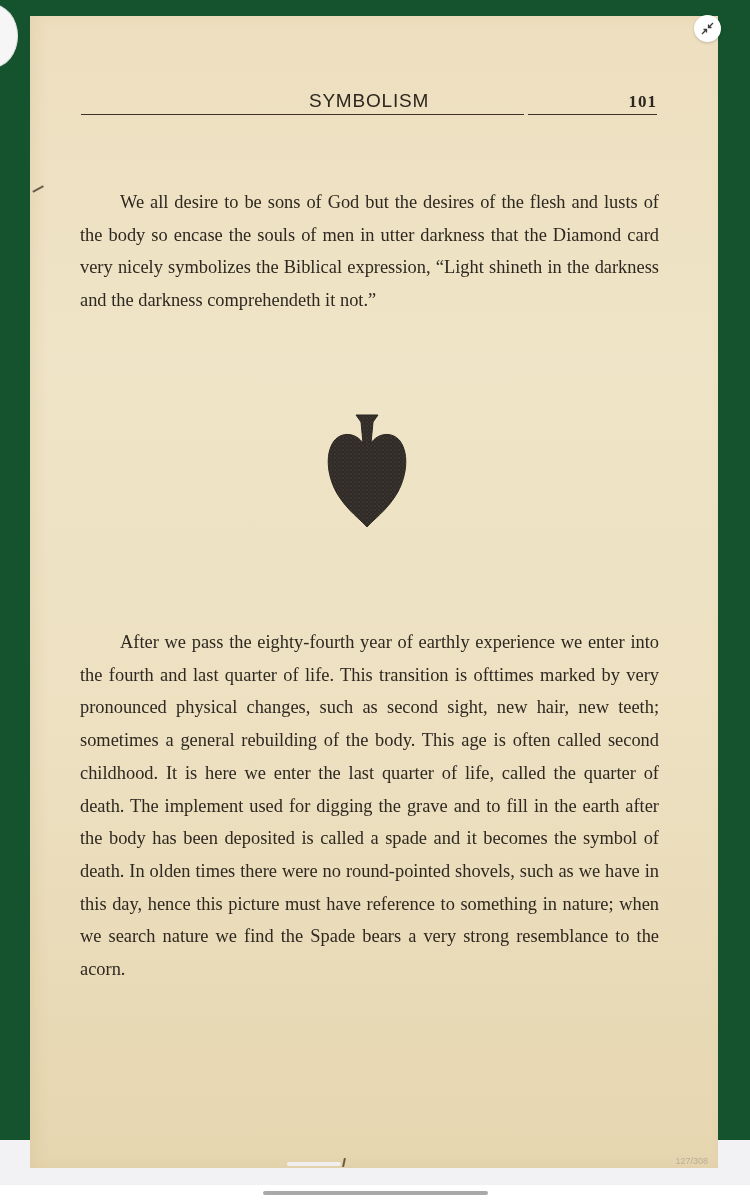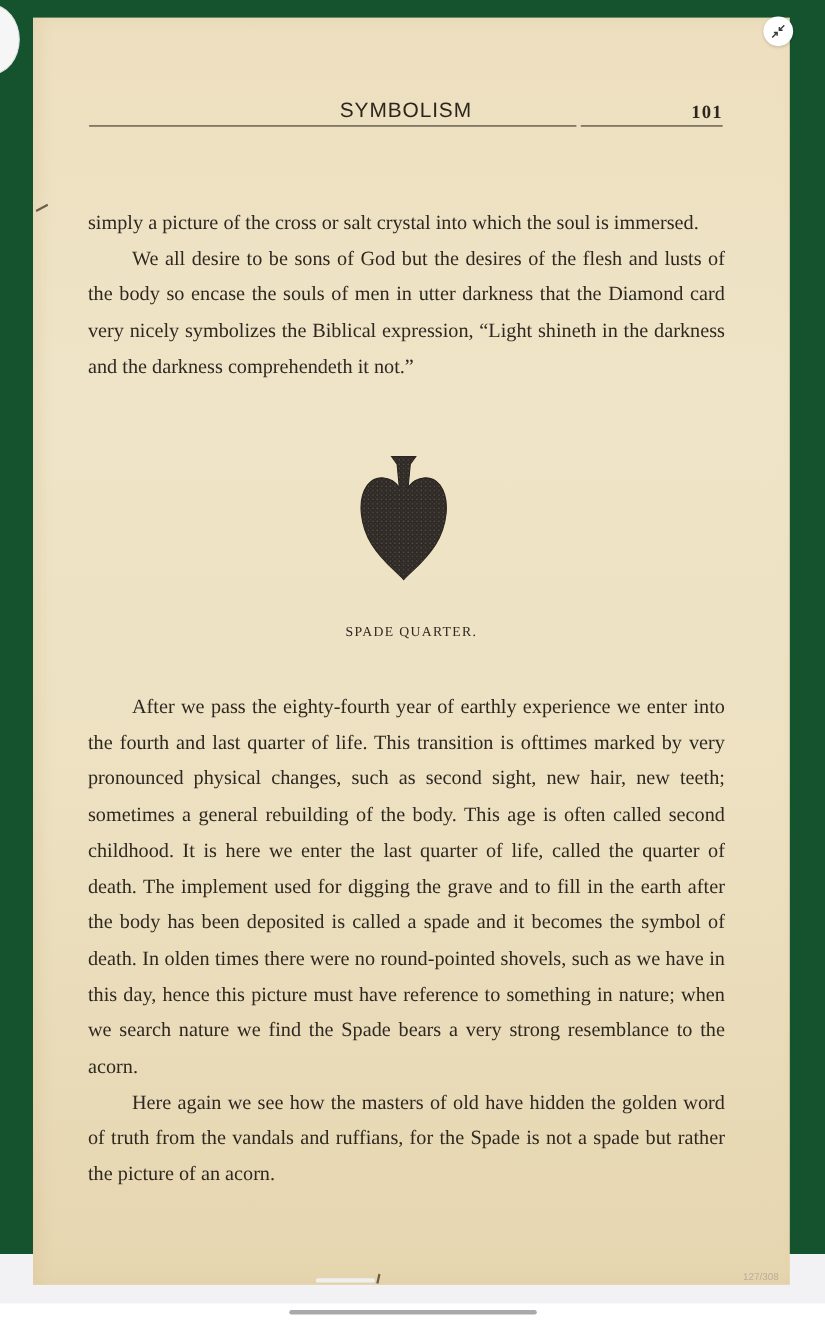--- a/index.html
+++ b/index.html
@@ -191,21 +191,20 @@
     <div class="scan-mark"></div>
 
     <div class="running-head">
       <div class="running-title">SYMBOLISM</div>
       <div class="page-number">101</div>
     </div>
     <div class="head-rule"></div>
     <div class="head-rule-gap"></div>
 
     <div class="body-text block-1">
-      <p>simply a picture of the cross or salt crystal into which the soul is im­mersed.</p>
       <p class="indent">We all desire to be sons of God but the desires of the flesh and lusts of the body so encase the souls of men in utter darkness that the Diamond card very nicely symbolizes the Biblical expression, “Light shineth in the darkness and the darkness comprehendeth it not.”</p>
     </div>
 
     <svg class="spade" viewBox="0 0 82 116">
       <defs>
         <pattern id="grain" width="4" height="4" patternUnits="userSpaceOnUse">
           <rect width="4" height="4" fill="#2f2a26"></rect>
           <circle cx="1" cy="1" r="0.6" fill="#6a625a"></circle>
           <circle cx="3" cy="3" r="0.5" fill="#57504a"></circle>
         </pattern>
@@ -213,25 +212,23 @@
       <path d="M30 2 L52 2 L47 9 L45 30
                C52 20 66 18 74 28
                C84 42 80 66 70 82
                C60 98 48 106 41 114
                C34 106 22 98 12 82
                C2 66 -2 42 8 28
                C16 18 30 20 37 30
                L35 9 Z" fill="url(#grain)" stroke="#2a2520" stroke-width="1"></path>
     </svg>
 
-    <div class="caption">SPADE QUARTER.</div>
 
     <div class="body-text block-2">
       <p class="indent">After we pass the eighty-fourth year of earthly experience we en­ter into the fourth and last quarter of life.  This transition is ofttimes marked by very pronounced physical changes, such as second sight, new hair, new teeth; sometimes a general rebuilding of the body. This age is often called second childhood.  It is here we enter the last quar­ter of life, called the quarter of death.  The implement used for dig­ging the grave and to fill in the earth after the body has been deposited is called a spade and it becomes the symbol of death.  In olden times there were no round-pointed shovels, such as we have in this day, hence this picture must have reference to something in nature; when we search nature we find the Spade bears a very strong resemblance to the acorn.</p>
-      <p class="indent">Here again we see how the masters of old have hidden the golden word of truth from the vandals and ruffians, for the Spade is not a spade but rather the picture of an acorn.</p>
     </div>
   </div>
 
   <div class="collapse-button">
     <svg width="13" height="13" viewBox="0 0 13 13">
       <path d="M12 1 L7.5 5.5 M7.5 2.5 L7.5 5.5 L10.5 5.5" stroke="#3a3a3a" stroke-width="1.3" fill="none"></path>
       <path d="M1 12 L5.5 7.5 M2.5 7.5 L5.5 7.5 L5.5 10.5" stroke="#3a3a3a" stroke-width="1.3" fill="none"></path>
     </svg>
   </div>
 

